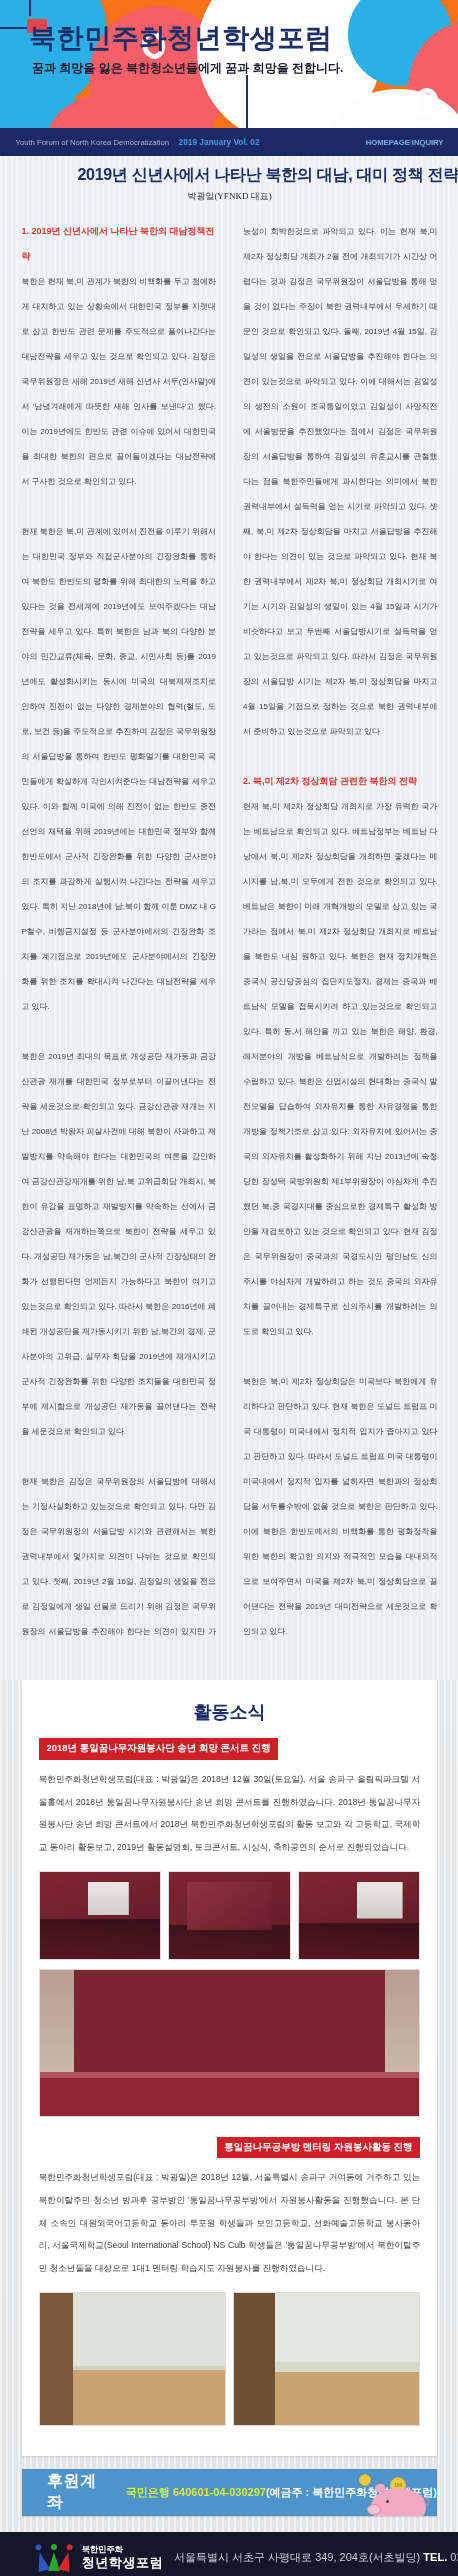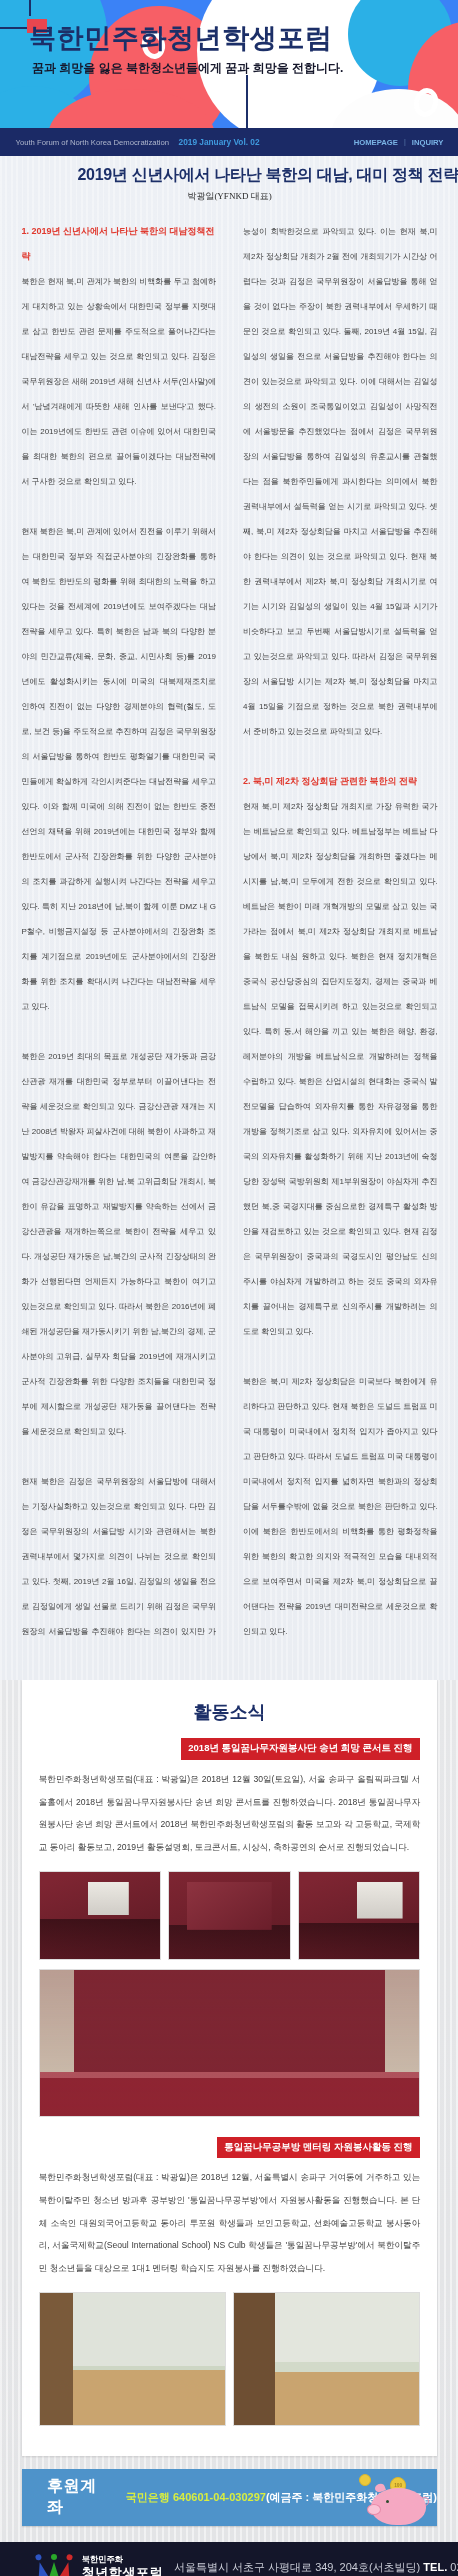--- a/index.html
+++ b/index.html
@@ -1,20 +1,20 @@
 <!DOCTYPE html>
 <html style="font-size:9.5px"><head>
 <meta charset="utf-8">
 <style>
   html,body{margin:0;padding:0;}
   body{width:459px;font-family:"Liberation Sans","DejaVu Sans",sans-serif;background:#e6e7e9;}
   .page{width:459px;overflow:hidden;background:#e6e7e9;}
 
   
-  .hero{position:relative;height:128px;background:#3b82f6;overflow:hidden;text-align:center;}
+  .hero{position:relative;height:128px;background:#f97316;overflow:hidden;text-align:center;}
   .blob{position:absolute;border-radius:50%;}
   .b1{left:-54px;top:-48px;width:161px;height:161px;background:#2bb0e6;}
   .b2{left:-30px;top:86px;width:125px;height:101px;background:#2bb0e6;}
   .b3{left:89px;top:6px;width:140px;height:143px;background:#f75f66;}
   .b4{left:48px;top:89px;width:167px;height:95px;background:#f75f66;}
   .b5{left:197px;top:-42px;width:185px;height:185px;background:#ffffff;}
   .b6{left:348px;top:-18px;width:104px;height:104px;background:#2bb0e6;}
   .b7{left:408px;top:21px;width:125px;height:137px;background:#f75f66;}
   .b8{left:330px;top:89px;width:137px;height:101px;background:#fdfdfd;}
   .ring{position:absolute;border:5.4px solid #fff;background:transparent;border-radius:50%;}
@@ -25,21 +25,21 @@
   .l2{left:0;top:27px;width:52px;height:1.8px;}
   .l3{left:246px;top:75px;width:1.8px;height:53px;}
   .accent-box{position:absolute;left:27px;top:18.5px;width:20px;height:14.3px;background:#e8464f;}
   .hero-title{position:absolute;left:29px;top:19.7px;font-size:27px;font-weight:800;color:#1c2f68;letter-spacing:0.6px;white-space:nowrap;}
   .hero-tagline{position:absolute;left:32px;top:60px;font-size:12px;font-weight:bold;color:#15172b;}
 
   
   .navbar{height:28px;background:#1b2a66;display:flex;align-items:center;padding:0 15.5px;box-sizing:border-box;}
   .nav-org{color:#aeb6cc;font-size:7.7px;}
   .nav-issue{color:#3f9ade;font-size:8.3px;font-weight:bold;margin-left:9.5px;}
-  .nav-right{margin-left:auto;display:flex;align-items:center;gap:6px;}
+  .nav-right{margin-left:auto;display:flex;align-items:center;gap:0;}
   .nav-link{color:#7ab4e6;font-size:7.7px;font-weight:bold;cursor:pointer;}
   .nav-divider{color:#5d7fb0;font-size:7.1px;}
 
   
   .article-section{position:relative;height:1524px;overflow:hidden;
     background:
       repeating-linear-gradient(90deg, rgba(255,255,255,.35) 0 1.8px, rgba(0,0,0,0) 1.8px 5.4px),
       linear-gradient(#edf0f5,#eaedf2);
     padding-top:8.3px;box-sizing:border-box;}
   .article-title{text-align:right;font-size:16px;font-weight:800;color:#1c2f68;letter-spacing:-0.3px;margin:1.2px 0 3.6px;}
@@ -48,21 +48,21 @@
   .flow-h{font-size:9px;font-weight:bold;color:#e0392e;margin:0;line-height:25px;}
   .flow-p{font-size:8px;line-height:25px;color:#3f3f3f;text-align:justify;word-break:break-all;margin:0 0 25px;}
 
   
   .gray-zone{background:
       repeating-linear-gradient(90deg, rgba(255,255,255,.5) 0 1.8px, rgba(0,0,0,0) 1.8px 6px),
       linear-gradient(#e6e7e9,#e3e4e6);
     padding-bottom:16px;}
   .card{background:#ffffff;margin:0 22px;padding:20px 16.7px 21.4px;box-shadow:0 0.6px 1.8px rgba(0,0,0,.12);}
   .act-title{text-align:center;font-size:18px;font-weight:800;color:#1c2f68;margin:0 0 14.3px;}
-  .badge-row{margin-bottom:8.3px;text-align:right;}
+  .badge-row{margin-bottom:8.3px;}
   .badge-row.right{text-align:right;}
   .badge{display:inline-block;background:#cf2028;color:#ffffff;font-size:9.5px;font-weight:bold;padding:4.2px 7.7px;}
   .act-body{font-size:8.6px;line-height:22.6px;color:#3c3c3c;text-align:justify;word-break:break-all;margin:3.6px 0 13px;}
   .photo-row{display:flex;gap:7.1px;margin-bottom:8.3px;}
   .photo{flex:1;border:0.6px solid #ddd;box-sizing:border-box;background-repeat:no-repeat;}
   .ph-concert{height:89px;background-color:#6d1f2c;
     background-image:
       linear-gradient(#ece9e3,#cfccc6),
       linear-gradient(rgba(20,5,8,.55),rgba(40,10,15,.25)),
       linear-gradient(160deg,#7e2532 10%,#5d1a24 90%);
@@ -86,21 +86,21 @@
       linear-gradient(90deg,#7a5a3a 0 18%,rgba(0,0,0,0) 18%),
       linear-gradient(0deg,#c9a46f 0 42%,rgba(0,0,0,0) 42%),
       linear-gradient(#dfe3da 0 55%,#cdd6c4 55%);
     background-size:100% 100%,100% 100%,100% 100%;}
   .ph-study.v2{background-image:
       linear-gradient(90deg,#6e4f33 0 22%,rgba(0,0,0,0) 22%),
       linear-gradient(0deg,#c9a46f 0 40%,rgba(0,0,0,0) 40%),
       linear-gradient(#e3e6dd 0 52%,#d2dac9 52%);}
 
   
-  .donation{position:relative;margin:13px 22px 0;height:57px;background:#4e93ca;display:flex;align-items:center;overflow:hidden;box-shadow:0 0.6px 1.2px rgba(0,0,0,.15);}
+  .donation{position:relative;margin:13px 22px 0;height:47px;background:#4e93ca;display:flex;align-items:center;overflow:hidden;box-shadow:0 0.6px 1.2px rgba(0,0,0,.15);}
   .don-label{color:#ffffff;font-size:16px;font-weight:800;margin-left:25px;letter-spacing:0.6px;}
   .don-account{color:#d9ee3e;font-size:11px;font-weight:bold;margin-left:13px;white-space:nowrap;}
   .don-holder{color:#ffffff;font-size:11px;font-weight:bold;white-space:nowrap;}
   .piggy{position:absolute;right:10.7px;top:8.3px;width:71px;height:48px;}
   .piggy-body{position:absolute;right:0;top:10.7px;width:55px;height:37px;background:#f5a8c2;border-radius:50% 50% 46% 46%;}
   .piggy-ear{position:absolute;right:42px;top:7.1px;width:9.5px;height:8.3px;background:#f5a8c2;border-radius:50% 50% 0 50%;transform:rotate(-20deg);}
   .piggy-eye{position:absolute;right:37px;top:22.6px;width:3.6px;height:3.6px;background:#2e4d2e;border-radius:50%;}
   .piggy-snout{position:absolute;right:45px;top:27px;width:12px;height:9px;background:#f9c3d6;border:1.2px solid #e88aa9;border-radius:50%;}
   .coin{position:absolute;background:#ecc93d;border:1.2px solid #d9b52e;border-radius:50%;color:#a7871d;font-weight:bold;display:flex;align-items:center;justify-content:center;}
   .coin1{right:20px;top:0;width:14.3px;height:14.3px;font-size:4.8px;}

